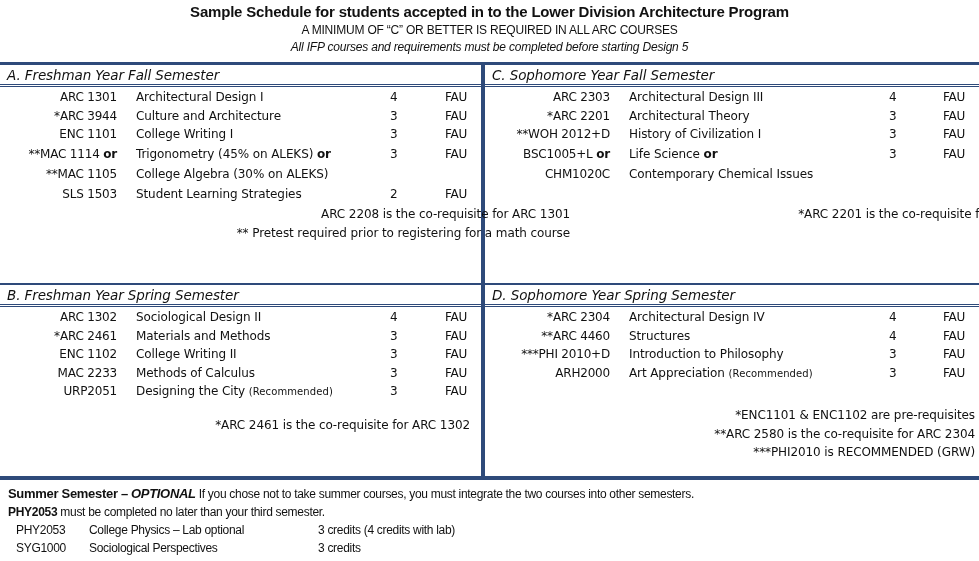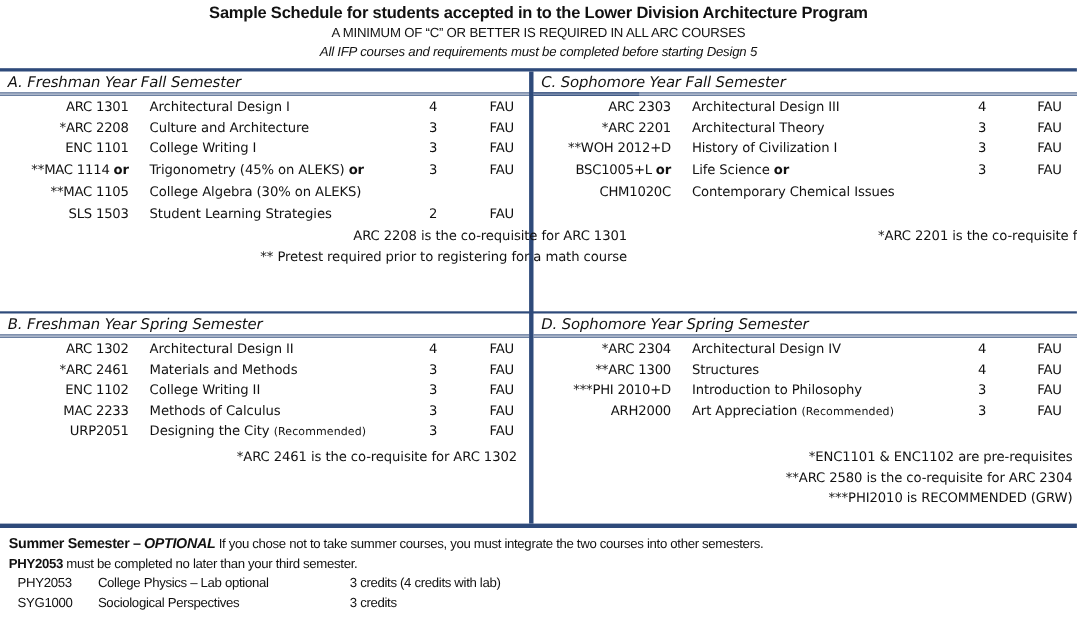--- a/index.html
+++ b/index.html
@@ -33,21 +33,21 @@
   .sem.c .row .name, .sem.d .row .name { left: 144px; }
   .sem.c .row .cr, .sem.d .row .cr { left: 404px; }
   .sem.c .row .inst, .sem.d .row .inst { left: 458px; }
   .row.gap { margin-top: 1.5px; }
   .small { font-size: 10px; letter-spacing: 0.1px; }
   b { font-weight: bold; }
 
   .notes { position: absolute; right: 11px; text-align: right; font-size: 12px; line-height: 18.5px; letter-spacing: -0.1px; }
   .sem.a .notes { top: 140px; }
   .sem.c .notes { top: 140px; right: 10px; }
-  .sem.b .notes { top: 121px; }
+  .sem.b .notes { top: 131px; }
   .sem.d .notes { top: 121px; right: 10px; margin-left: 44px; }
 
   .summer { position: absolute; top: 485px; left: 8px; width: 965px;
             font-family: "Liberation Sans", sans-serif; font-size: 12px; letter-spacing: -0.3px; }
   .summer .line { height: 18px; line-height: 18px; white-space: nowrap; }
   .summer .hdr { font-weight: bold; font-size: 13px; }
   .summer .opt { font-weight: bold; font-style: italic; font-size: 13px; }
   .summer .course { position: relative; height: 18px; line-height: 18px; }
   .summer .course .c1 { position: absolute; left: 8px; }
   .summer .course .c2 { position: absolute; left: 81px; }
@@ -69,21 +69,21 @@
   <div class="sem a">
     <div class="sem-header">A. Freshman Year Fall Semester</div>
     <div class="rows">
       <div class="row">
         <span class="code">ARC 1301</span>
         <span class="name">Architectural Design I</span>
         <span class="cr">4</span>
         <span class="inst">FAU</span>
       </div>
       <div class="row">
-        <span class="code">*ARC 2208</span>
+        <span class="code">*ARC 3944</span>
         <span class="name">Culture and Architecture</span>
         <span class="cr">3</span>
         <span class="inst">FAU</span>
       </div>
       <div class="row">
         <span class="code">ENC 1101</span>
         <span class="name">College Writing I</span>
         <span class="cr">3</span>
         <span class="inst">FAU</span>
       </div>
@@ -145,21 +145,21 @@
     <div class="notes">
       <div>*ARC 2201 is the co-requisite for ARC 2303</div>
     </div>
   </div>
 
   <div class="sem b">
     <div class="sem-header">B. Freshman Year Spring Semester</div>
     <div class="rows">
       <div class="row">
         <span class="code">ARC 1302</span>
-        <span class="name">Architectural Design II</span>
+        <span class="name">Sociological Design II</span>
         <span class="cr">4</span>
         <span class="inst">FAU</span>
       </div>
       <div class="row">
         <span class="code">*ARC 2461</span>
         <span class="name">Materials and Methods</span>
         <span class="cr">3</span>
         <span class="inst">FAU</span>
       </div>
       <div class="row">
@@ -189,21 +189,21 @@
   <div class="sem d">
     <div class="sem-header">D. Sophomore Year Spring Semester</div>
     <div class="rows">
       <div class="row">
         <span class="code">*ARC 2304</span>
         <span class="name">Architectural Design IV</span>
         <span class="cr">4</span>
         <span class="inst">FAU</span>
       </div>
       <div class="row">
-        <span class="code">**ARC 1300</span>
+        <span class="code">**ARC 4460</span>
         <span class="name">Structures</span>
         <span class="cr">4</span>
         <span class="inst">FAU</span>
       </div>
       <div class="row">
         <span class="code">***PHI 2010+D</span>
         <span class="name">Introduction to Philosophy</span>
         <span class="cr">3</span>
         <span class="inst">FAU</span>
       </div>

